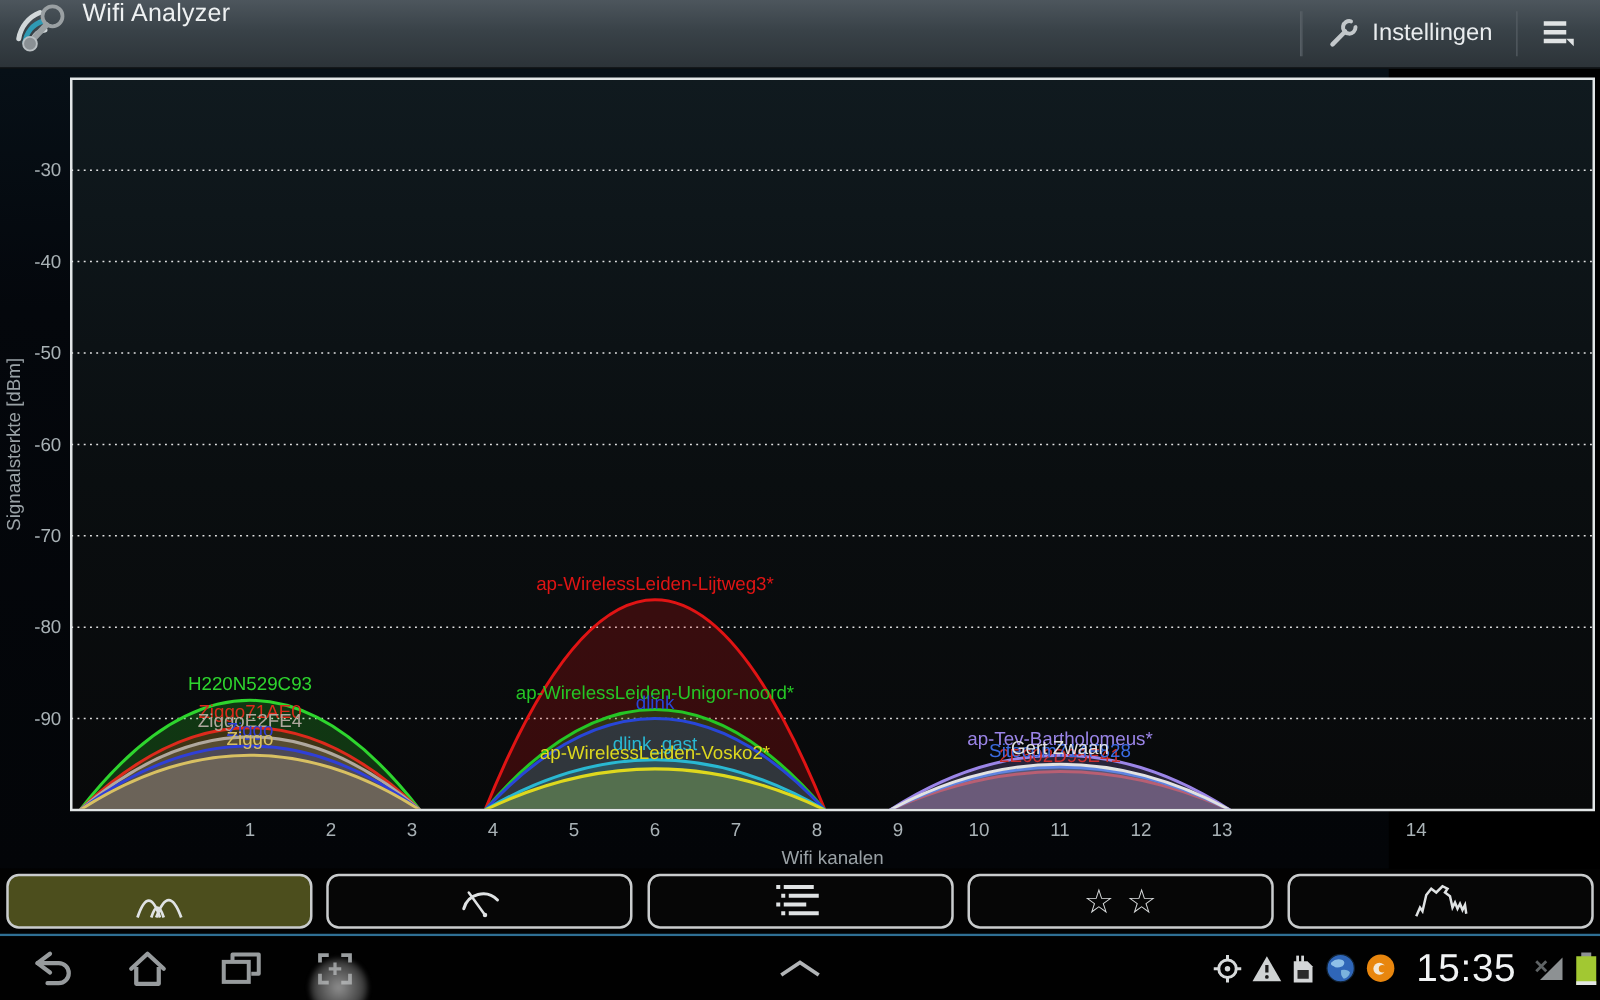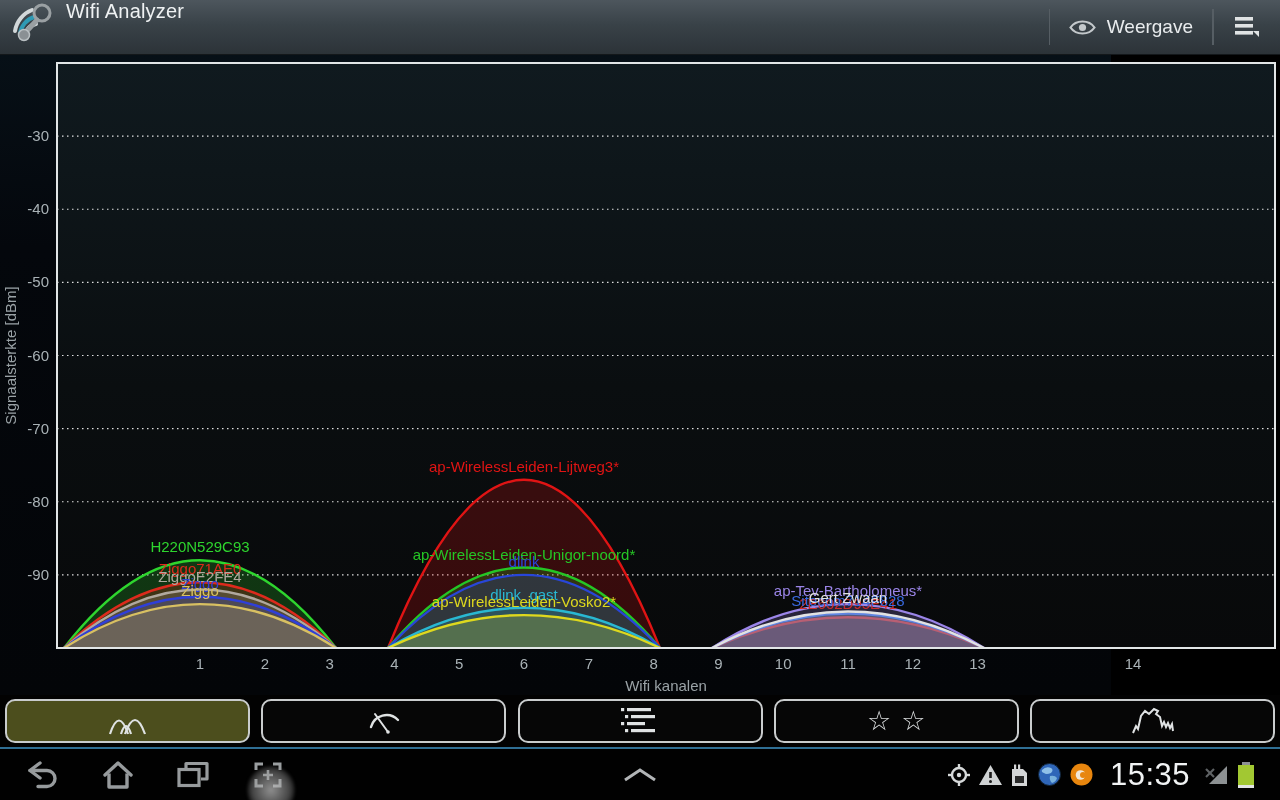--- a/index.html
+++ b/index.html
@@ -48,21 +48,21 @@
   .stars{color:#d9dcdd;font-size:27px;letter-spacing:10px;line-height:27px;padding-left:10px;}
   .divider-blue{position:absolute;top:747px;left:0;width:1280px;height:2px;background:#2f6f94;}
   
   .navbar{
     position:absolute;top:749px;left:0;width:1280px;height:51px;background:#010101;
     display:flex;align-items:center;
   }
   .nav-left{display:flex;align-items:center;gap:39px;padding-left:25px;}
   .nav-btn{width:36px;height:36px;display:flex;align-items:center;justify-content:center;}
   .chevron-wrap{position:absolute;left:612px;top:0;width:56px;height:51px;display:flex;align-items:center;justify-content:center;}
-  .tray{margin-left:auto;display:flex;align-items:center;gap:7px;padding-right:23px;}
+  .tray{margin-left:auto;display:flex;align-items:center;gap:7px;padding-right:0;}
   .clock{color:#f1f3f4;font-size:31px;margin:0 7px 0 9px;letter-spacing:.5px;}
   .touch-blob{
     position:absolute;left:247px;top:766px;width:48px;height:48px;border-radius:50%;
     background:radial-gradient(circle,rgba(190,190,190,.75) 0%,rgba(150,150,150,.45) 55%,rgba(120,120,120,0) 78%);
     filter:blur(1.5px);pointer-events:none;
   }
 </style>
 </head>
 <body>
 
@@ -72,28 +72,28 @@
     <path d="M12 34 A20 20 0 0 1 26 17" fill="none" stroke="#2f9ab4" stroke-width="4" stroke-linecap="round"></path>
     <path d="M17 37 A13 13 0 0 1 28 24" fill="none" stroke="#d2d8da" stroke-width="4" stroke-linecap="round"></path>
     <circle cx="34" cy="13" r="8" fill="none" stroke="#9aa0a3" stroke-width="3"></circle>
     <line x1="29" y1="20" x2="17" y2="33" stroke="#9aa0a3" stroke-width="5" stroke-linecap="round"></line>
     <circle cx="16" cy="35" r="5.5" fill="#8a9094" stroke="#b9bfc2" stroke-width="1.5"></circle>
   </svg>
   <div class="appbar-title">Wifi Analyzer</div>
 
   <div class="appbar-actions">
     <div class="sep"></div>
+    <div class="sep"></div>
     <div class="action">
-      <svg width="27" height="19" viewBox="0 0 27 19">
-        <path d="M1.5 9.5 C7 1.5 20 1.5 25.5 9.5 C20 17.5 7 17.5 1.5 9.5 Z" fill="none" stroke="#c3c8cb" stroke-width="2.2"></path>
-        <circle cx="13.5" cy="9.5" r="3.6" fill="#c3c8cb"></circle>
-      </svg>
-      <span>Weergave</span>
-    </div>
-    <div class="sep"></div>
+      <svg width="26" height="26" viewBox="0 0 26 26">
+        <path d="M19.8 3.1 A5 5 0 1 0 23.4 7.7" fill="none" stroke="#c3c8cb" stroke-width="3.2" stroke-linecap="round"></path>
+        <line x1="15.2" y1="11.2" x2="5" y2="21.5" stroke="#c3c8cb" stroke-width="3.6" stroke-linecap="round"></line>
+      </svg>
+      <span>Instellingen</span>
+    </div>
     <div class="sep"></div>
     <div class="overflow-btn">
       <svg width="26" height="22" viewBox="0 0 26 22">
         <rect x="1" y="1" width="18" height="3.6" fill="#e0e3e4"></rect>
         <rect x="1" y="8" width="18" height="3.6" fill="#e0e3e4"></rect>
         <rect x="1" y="15" width="18" height="3.6" fill="#e0e3e4"></rect>
         <polygon points="19,15 25,15 25,21" fill="#e0e3e4"></polygon>
       </svg>
     </div>
   </div>

